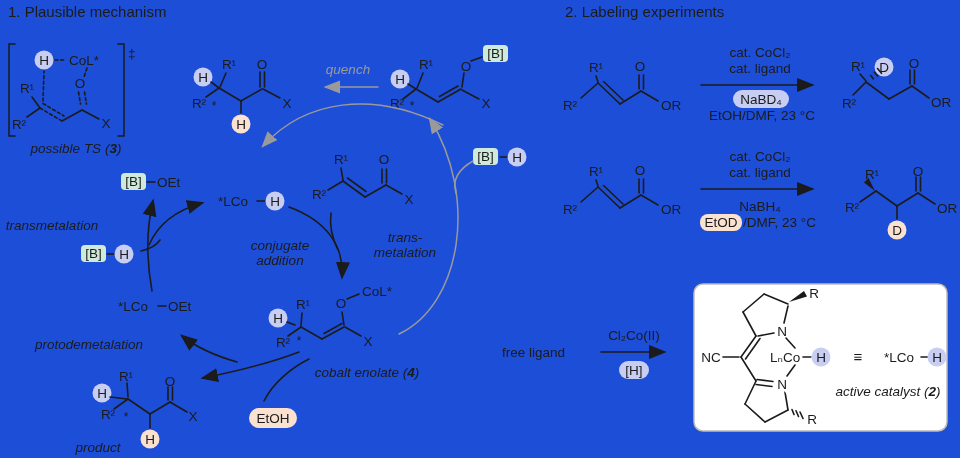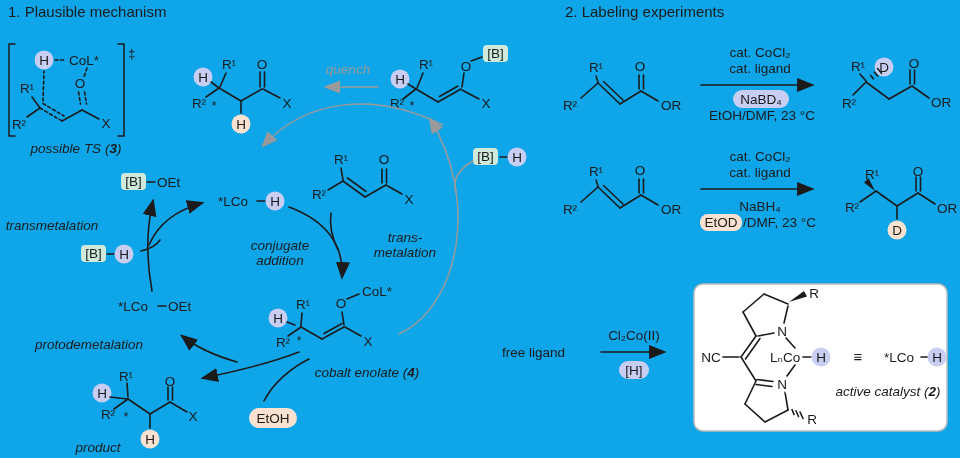--- a/index.html
+++ b/index.html
@@ -1,16 +1,16 @@
 <!DOCTYPE html>
 <html><head>
 <meta charset="utf-8">
 <style>
   html,body{margin:0;padding:0;background:#ffffff;}
-  .page{position:relative;width:960px;height:458px;background:#0ea5e9;overflow:hidden;}
+  .page{position:relative;width:960px;height:458px;background:#1d4ed8;overflow:hidden;}
   svg text{font-family:"Liberation Sans","DejaVu Sans",sans-serif;font-size:13.5px;fill:#1b1b1b;}
   svg text.t15{font-size:15px;}
   svg text.it{font-style:italic;}
   svg text.red{font-style:italic;font-size:13.5px;}
   svg text.gray{fill:#9a9a9a;}
   svg text.star{font-size:12px;}
   svg tspan.b{font-weight:bold;}
   .bond{stroke:#1b1b1b;stroke-width:1.6;fill:none;stroke-linecap:round;}
   .bbond{stroke:#1b1b1b;stroke-width:1.5;fill:none;stroke-linecap:round;}
   .dash{stroke-dasharray:3 2.6;}

